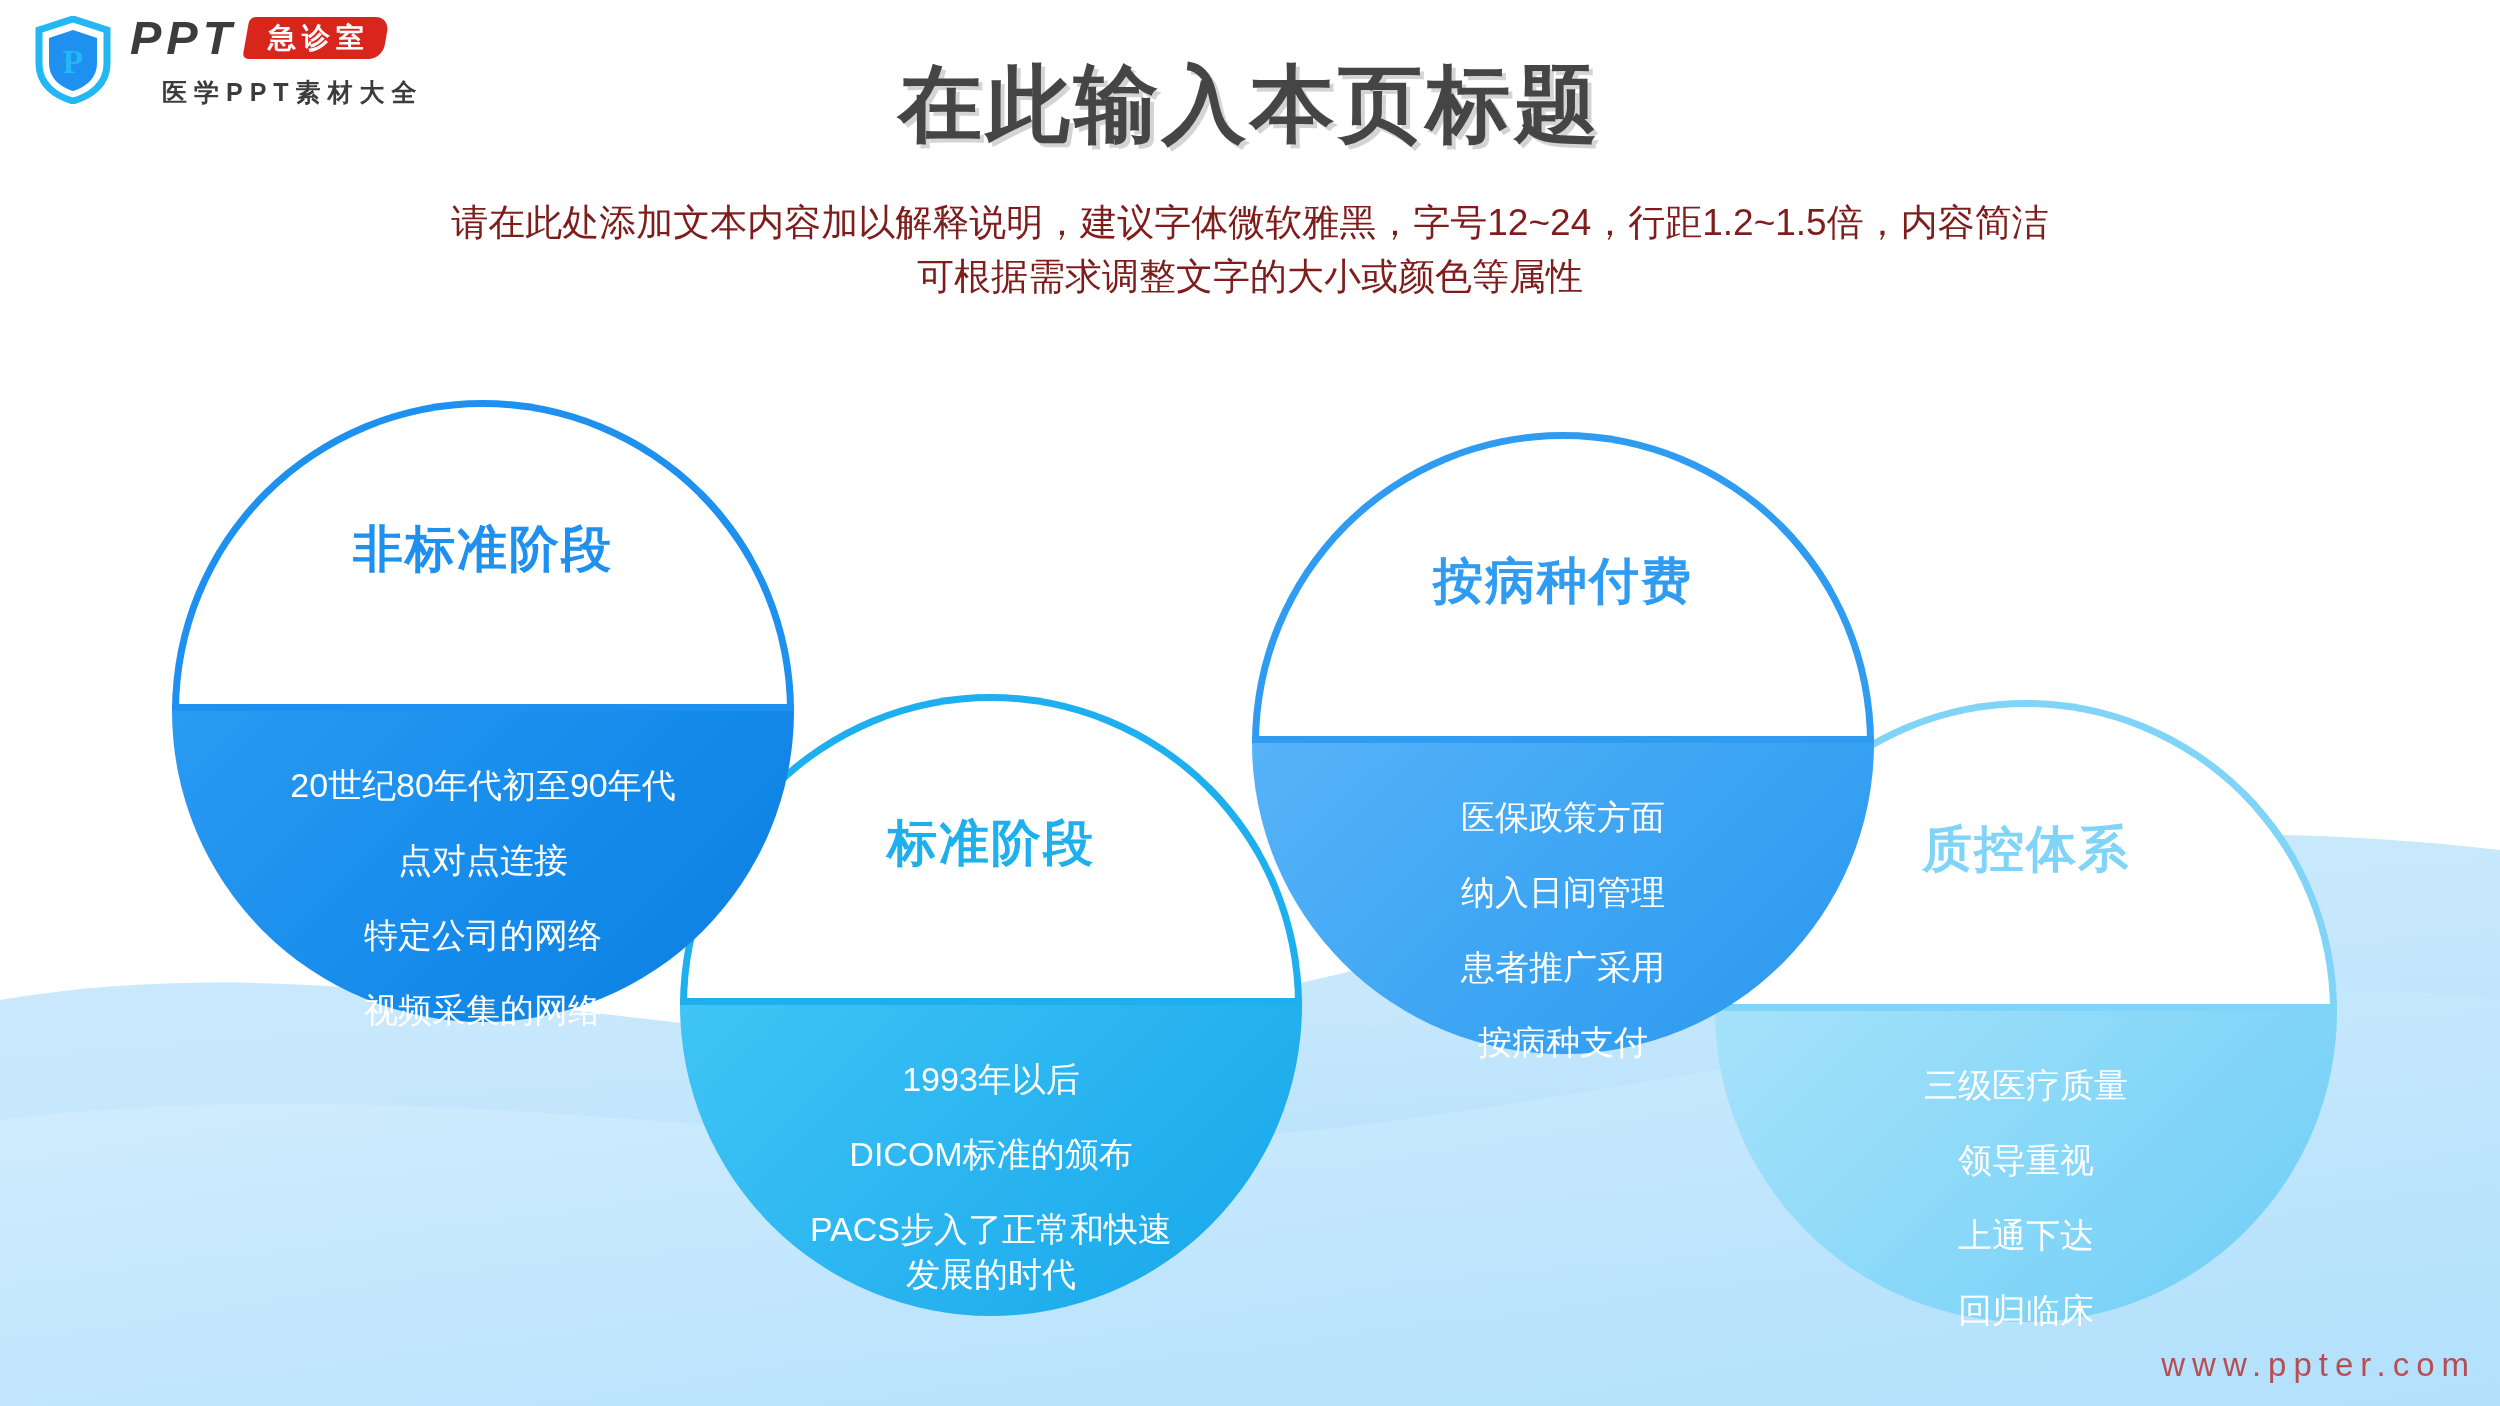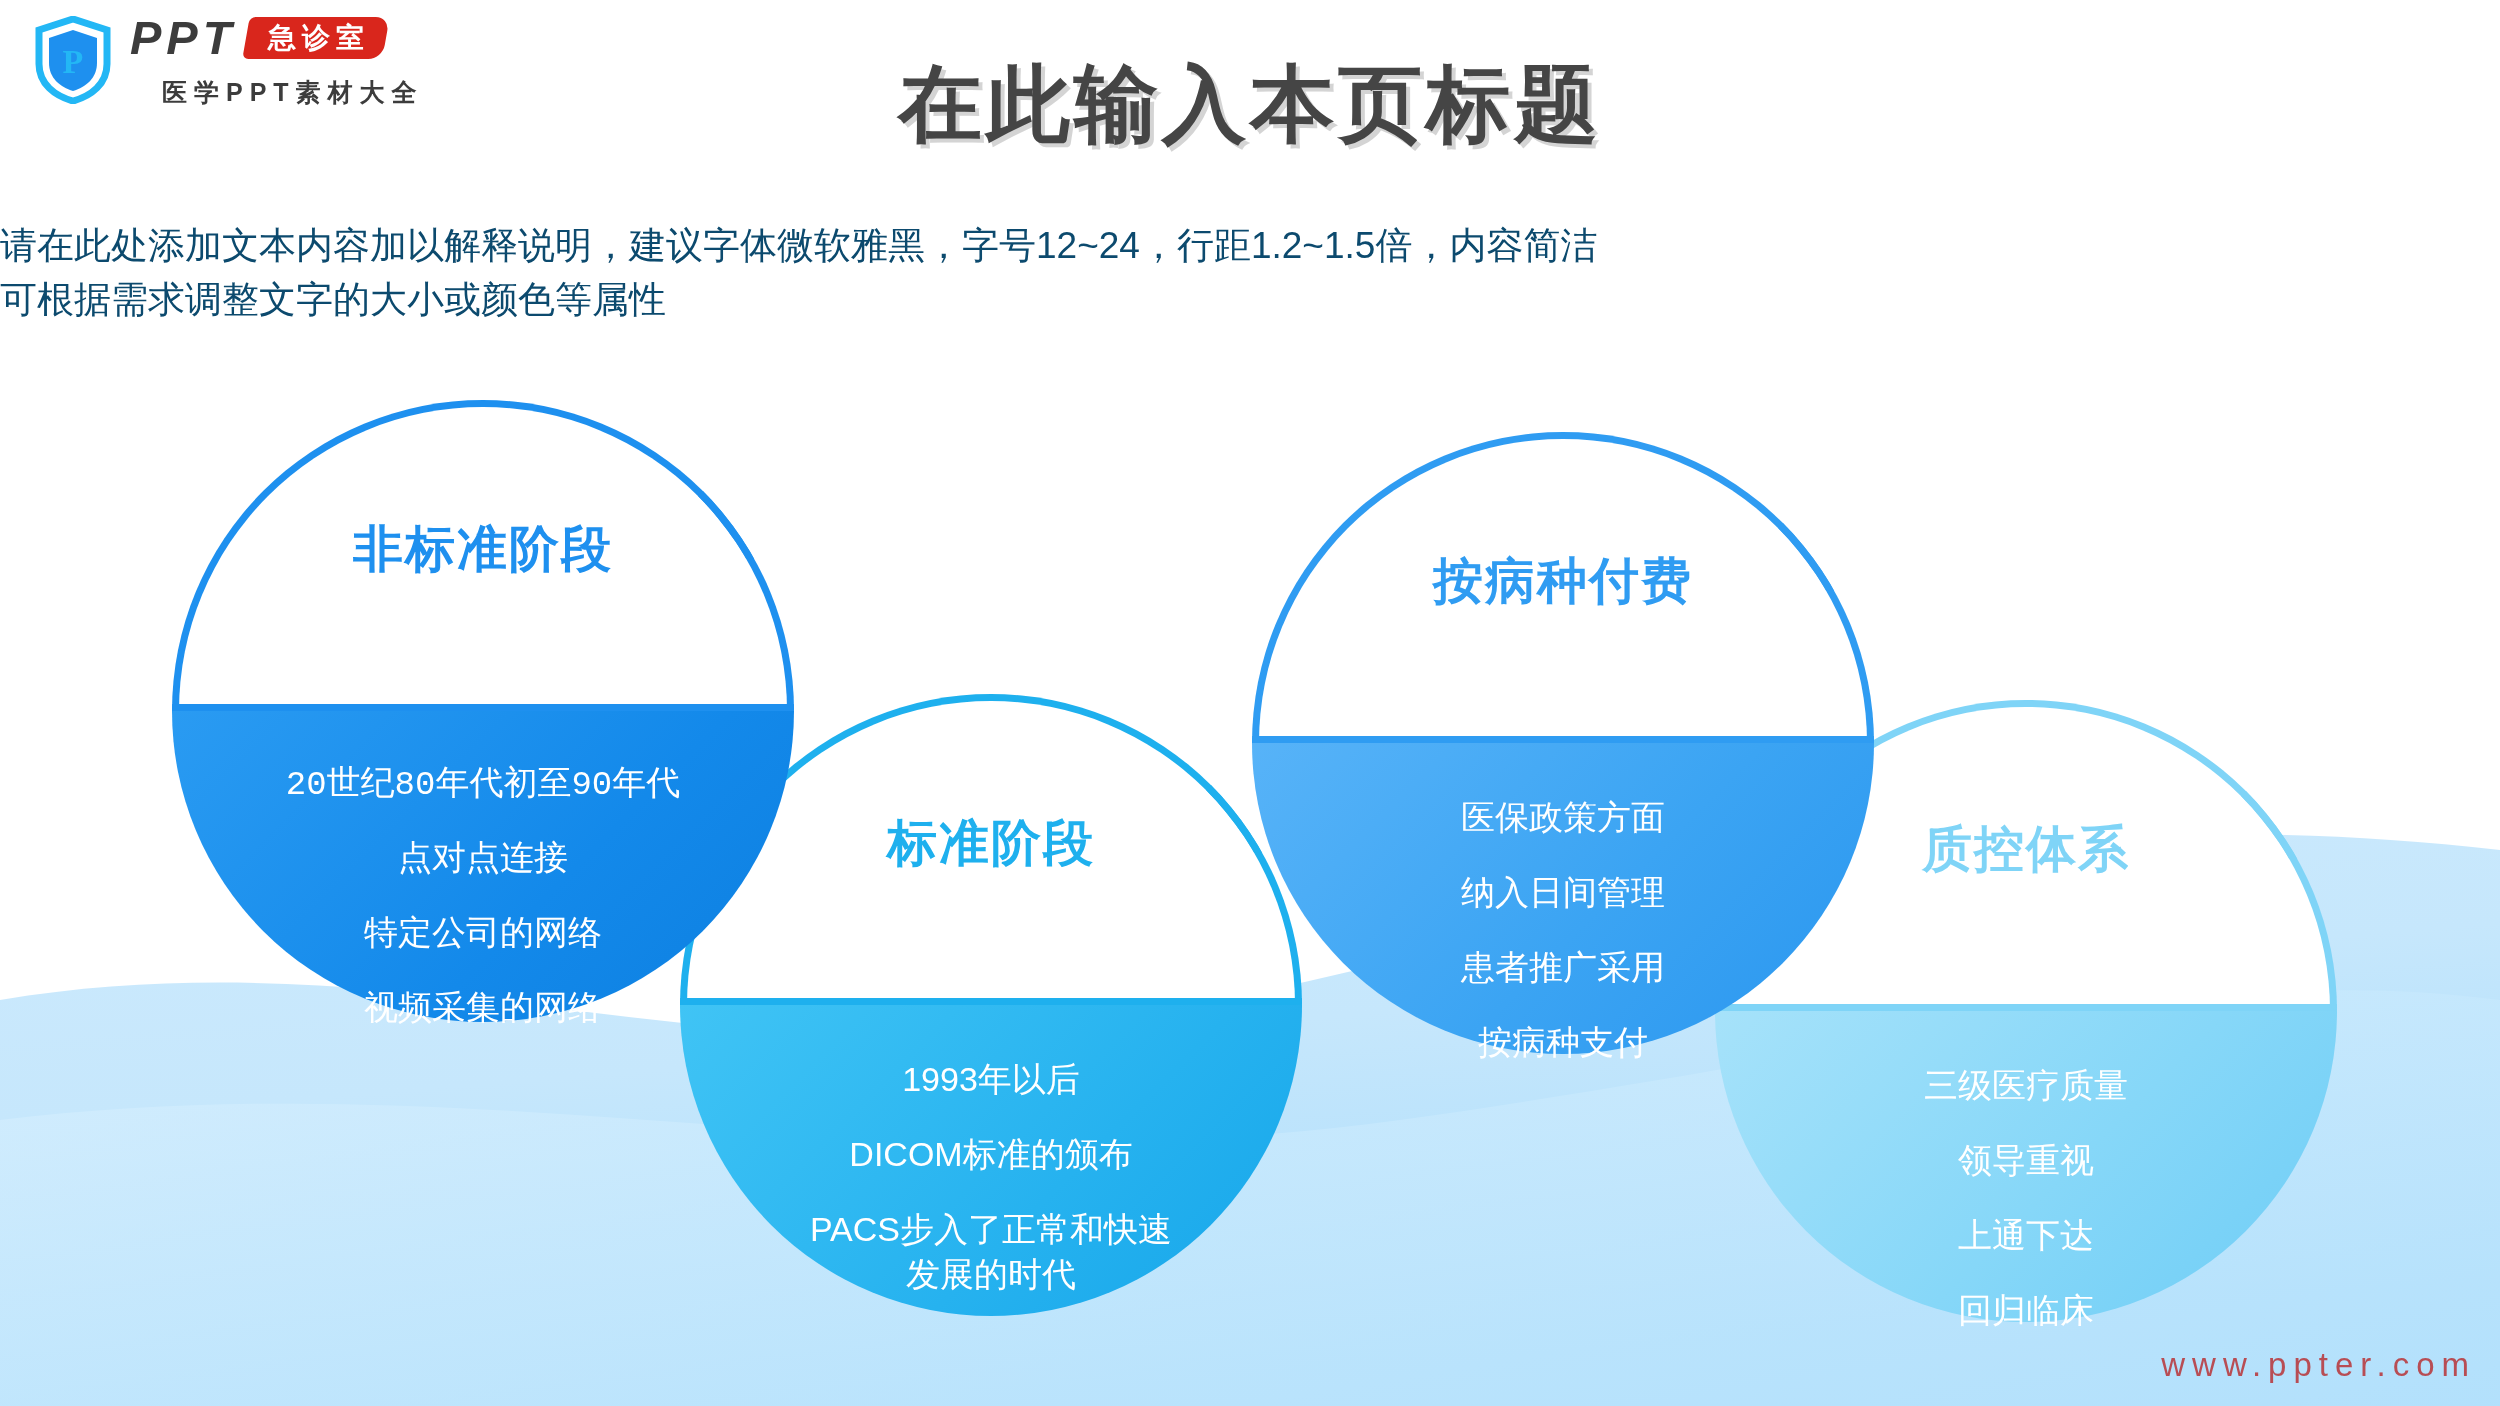--- a/index.html
+++ b/index.html
@@ -96,25 +96,25 @@
     letter-spacing: 4px;
     color: #454545;
     text-shadow: 4px 4px 0 rgba(160,160,160,0.45);
     z-index: 30;
   }
   .page-subtitle {
     position: absolute;
     left: 0;
     right: 0;
     top: 196px;
+    text-align: center;
     font-size: 37px;
     line-height: 1.45;
-    color: #0c4a6e;
+    color: #7f1d1d;
     z-index: 30;
-    margin-top: 23px;
   }
   .page-subtitle .line { display: block; }
 
   
   .circle {
     position: absolute;
     border-radius: 50%;
     z-index: 10;
   }
   .circle .dome {
@@ -160,21 +160,21 @@
   .circle .belly .item {
     color: #ffffff;
     font-size: 34px;
     line-height: 1.32;
     text-align: center;
     margin-bottom: 30px;
     white-space: pre-line;
   }
 
   
-  #circle-1 { z-index: 14; font-family: Liberation Mono, monospace; }
+  #circle-1 { z-index: 14; }
   #circle-2 { z-index: 13; }
   #circle-3 { z-index: 12; }
   #circle-4 { z-index: 11; }
 
   
   .watermark {
     position: absolute;
     right: 24px;
     bottom: 22px;
     font-size: 33px;

